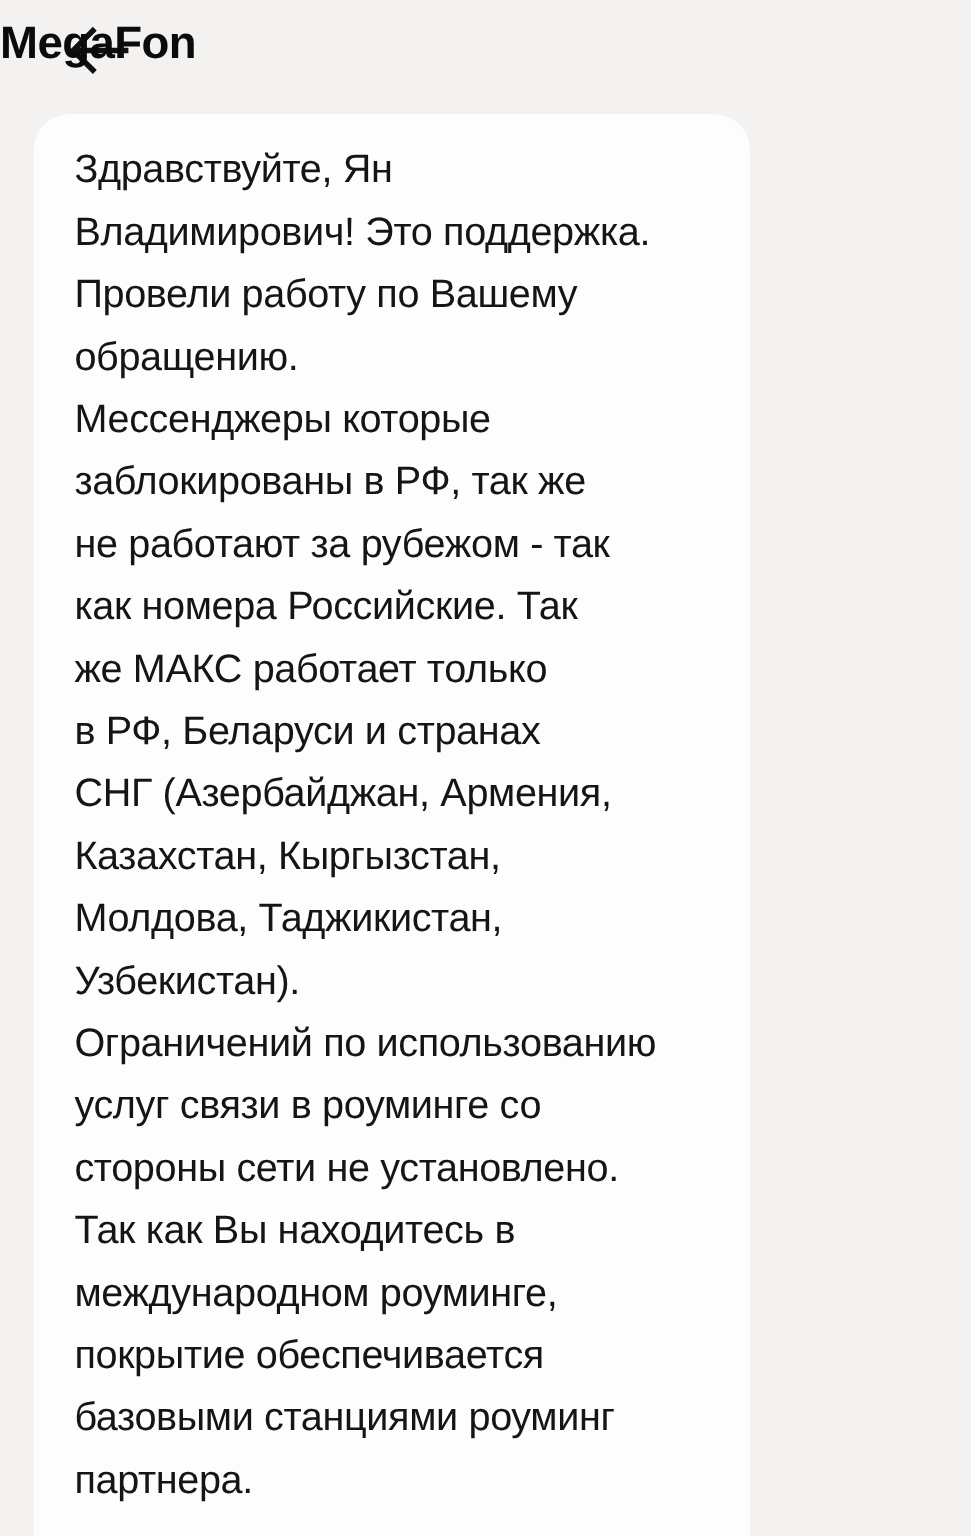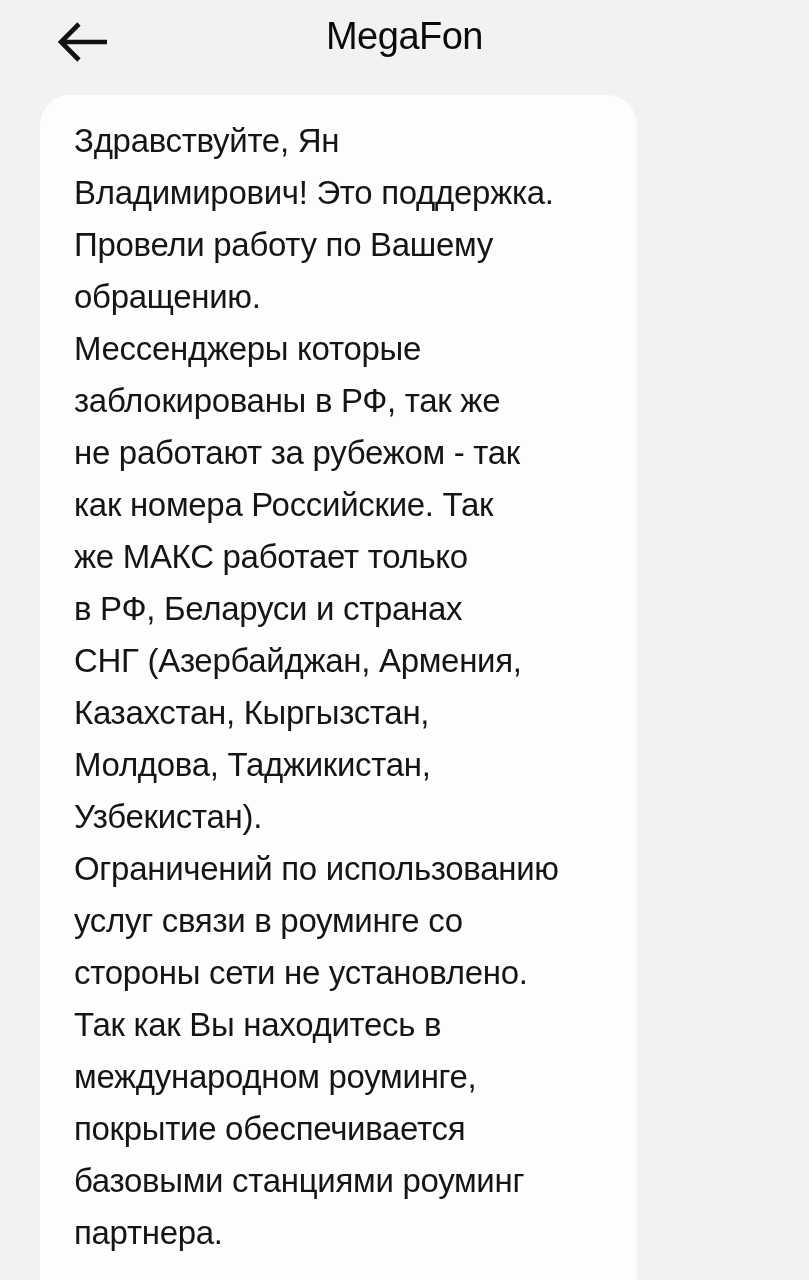--- a/index.html
+++ b/index.html
@@ -45,32 +45,32 @@
   }
   .back-button svg {
     display: block;
   }
   .page-title {
     position: absolute;
     left: 0;
     top: 10px;
     width: 809px;
     margin: 0;
-    text-align: center;
+    text-align: left;
     font-size: 38px;
     line-height: 52px;
-    font-weight: 400;
+    font-weight: 700;
     letter-spacing: -0.5px;
     color: #0B0B0B;
   }
   
   .conversation {
     position: absolute;
     top: 82px;
-    left: 12px;
+    left: 0;
     width: 712px;
     height: 1198px;
   }
   .message-bubble {
     position: absolute;
     left: 28px;
     top: 13px; 
     width: 597px;
     height: 1260px; 
     background: #FDFDFD;

